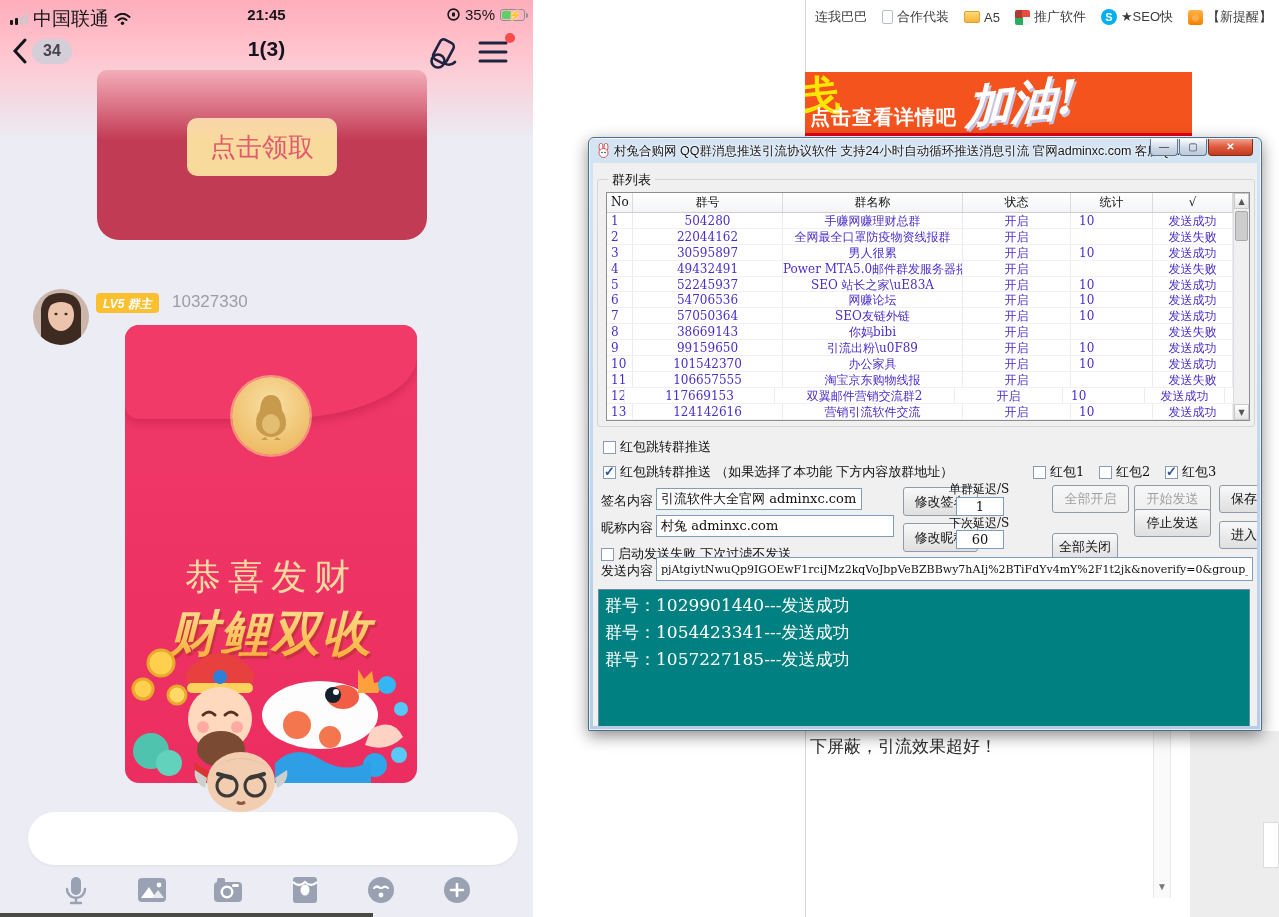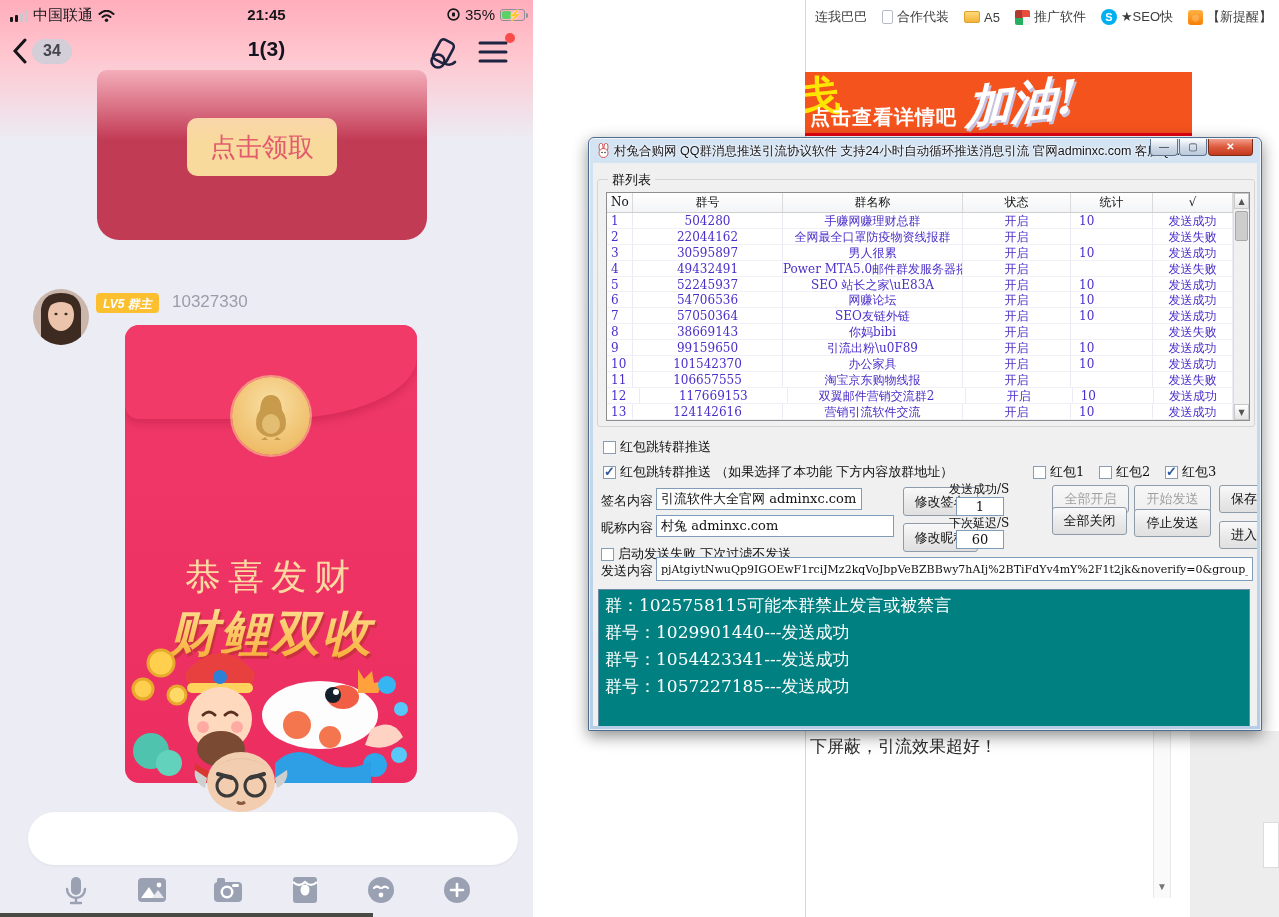--- a/index.html
+++ b/index.html
@@ -4,21 +4,21 @@
 <style>
   html,body{margin:0;padding:0;background:#777;font-family:"Liberation Sans",sans-serif;}
   #stage{position:relative;width:1279px;height:917px;background:#fff;overflow:hidden;margin:0 auto;}
   #stage *{box-sizing:border-box;}
 
   
   .phone{position:absolute;left:0;top:0;width:533px;height:917px;background:#ececf4;overflow:hidden;}
   .pink-overlay{position:absolute;left:0;top:0;width:533px;height:150px;z-index:4;pointer-events:none;
     background:linear-gradient(180deg,#ffadbb 0,#ffc6cf 55px,rgba(236,236,244,0) 140px);}
   .status-bar{position:absolute;left:0;top:0;width:533px;height:30px;z-index:6;color:#16161a;}
-  .sb-left{position:absolute;left:10px;top:6px;display:flex;align-items:center;gap:5px;font-size:15px;font-weight:500;}
+  .sb-left{position:absolute;left:10px;top:6px;display:flex;align-items:center;gap:5px;font-size:19px;font-weight:500;}
   .sb-time{position:absolute;left:0;right:0;top:6px;text-align:center;font-size:15px;font-weight:700;}
   .sb-right{position:absolute;right:8px;top:6px;display:flex;align-items:center;gap:5px;font-size:15px;}
   .batt{position:relative;width:25px;height:12px;border:1px solid #8e8e93;border-radius:3px;}
   .batt::after{content:"";position:absolute;right:-4px;top:3px;width:2px;height:5px;background:#8e8e93;border-radius:0 2px 2px 0;}
   .batt-fill{position:absolute;left:1px;top:1px;bottom:1px;width:40%;background:#5cd167;border-radius:2px;}
   .bolt{position:absolute;left:7px;top:-1px;font-size:11px;color:#1c1c1e;text-shadow:0 0 2px #fff;}
   .nav-bar{position:absolute;left:0;top:30px;width:533px;height:46px;z-index:6;}
   .back-chevron{position:absolute;left:12px;top:8px;width:16px;height:26px;}
   .unread-pill{position:absolute;left:32px;top:9px;height:25px;border-radius:13px;background:#d4ced8;color:#45454e;
     font-size:16px;font-weight:600;padding:3px 11px;}
@@ -472,21 +472,21 @@
               </div>
               <div class="tr">
                 <div class="td c0" style="width: 26px;">11</div>
                 <div class="td c1" style="width: 150px;">106657555</div>
                 <div class="td c2" style="width: 180px;">淘宝京东购物线报</div>
                 <div class="td c3" style="width: 108px;">开启</div>
                 <div class="td c4" style="width: 82px;"></div>
                 <div class="td c5" style="width: 80px;">发送失败</div>
               </div>
               <div class="tr">
-                <div class="td c0" style="width: 33px;">12</div>
+                <div class="td c0" style="width: 18px;">12</div>
                 <div class="td c1" style="width: 150px;">117669153</div>
                 <div class="td c2" style="width: 180px;">双翼邮件营销交流群2</div>
                 <div class="td c3" style="width: 108px;">开启</div>
                 <div class="td c4" style="width: 82px;">10</div>
                 <div class="td c5" style="width: 80px;">发送成功</div>
               </div>
               <div class="tr">
                 <div class="td c0" style="width: 26px;">13</div>
                 <div class="td c1" style="width: 150px;">124142616</div>
                 <div class="td c2" style="width: 180px;">营销引流软件交流</div>
@@ -520,45 +520,44 @@
         <span>红包2</span>
       </div>
       <div class="cb-row" style="left:572px;top:300px;">
         <span class="cb checked"></span>
         <span>红包3</span>
       </div>
 
       <span class="field-label" style="left:8px;top:329px;">签名内容</span>
       <input class="field-input" style="left: 63px; top: 325px; width: 206px;" value="引流软件大全官网 adminxc.com">
       <button class="abtn" style="left:274px;top:324px;width:75px;height:29px;">修改签名</button>
-      <span class="field-label" style="left:356px;top:318px;font-size:12px;">发送成功/S</span>
+      <span class="field-label" style="left:356px;top:318px;font-size:12px;">单群延迟/S</span>
       <input class="delay-input" style="left: 363px; top: 334px;" value="1">
       <button class="abtn disabled" style="left:423px;top:322px;width:77px;">全部开启</button>
       <button class="abtn disabled" style="left:505px;top:322px;width:77px;">开始发送</button>
       <button class="abtn" style="left:590px;top:322px;width:76px;">保存配置</button>
 
       <span class="field-label" style="left:8px;top:356px;">昵称内容</span>
       <input class="field-input" style="left: 63px; top: 352px; width: 238px;" value="村兔 adminxc.com">
       <button class="abtn" style="left:274px;top:360px;width:75px;height:29px;">修改昵称</button>
       <span class="field-label" style="left:356px;top:352px;font-size:12px;">下次延迟/S</span>
       <input class="delay-input" style="left: 363px; top: 367px;" value="60">
-      <button class="abtn" style="left:423px;top:344px;width:75px;">全部关闭</button>
+      <button class="abtn" style="left:423px;top:370px;width:66px;">全部关闭</button>
       <button class="abtn" style="left:505px;top:346px;width:77px;">停止发送</button>
       <button class="abtn" style="left:590px;top:358px;width:76px;">进入官网</button>
 
       <div class="cb-row" style="left:8px;top:382px;">
         <span class="cb"></span>
         <span>启动发送失败 下次过滤不发送</span>
       </div>
 
       <span class="field-label" style="left:8px;top:399px;">发送内容</span>
       <input class="field-input" style="left: 63px; top: 394px; width: 597px; height: 24px; font-size: 11px;" value="pjAtgiytNwuQp9IGOEwF1rciJMz2kqVoJbpVeBZBBwy7hAIj%2BTiFdYv4mY%2F1t2jk&amp;noverify=0&amp;group_code=1001284781">
 
       <div class="log-box">
-          <div class="log-line">群：1025758115可能本群禁止发言或被禁言</div>
           <div class="log-line">群号：1029901440---发送成功</div>
           <div class="log-line">群号：1054423341---发送成功</div>
           <div class="log-line">群号：1057227185---发送成功</div>
         </div>
     </div>
   </div>
 
 </div>
 
 </body></html>

